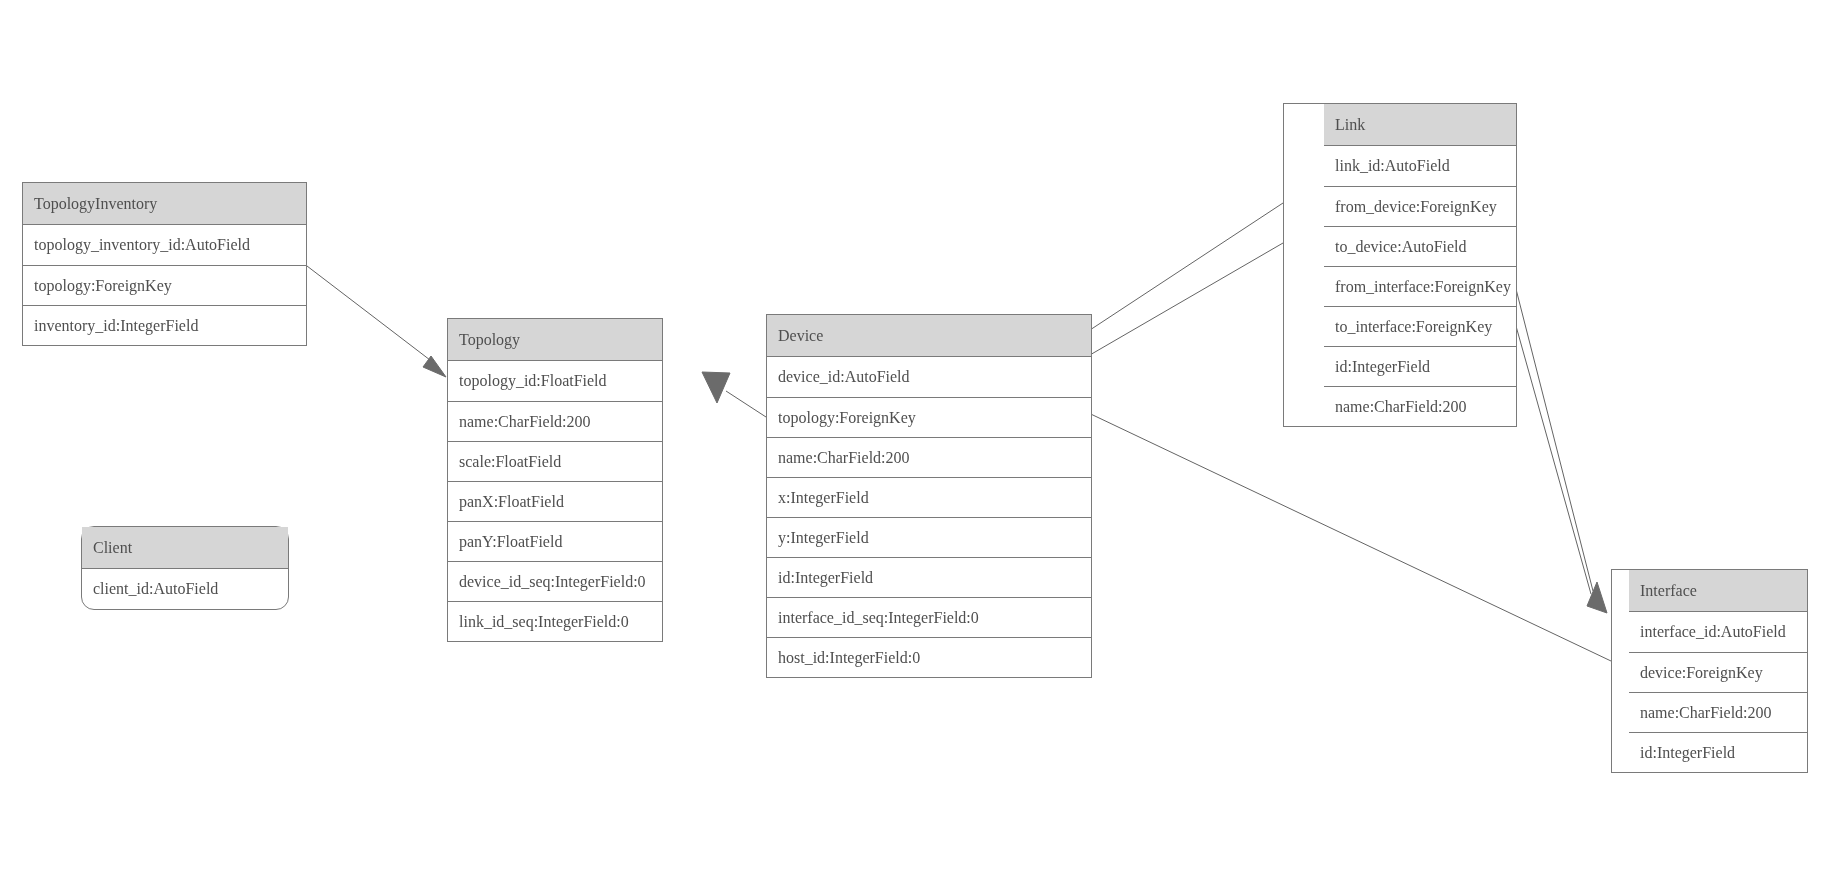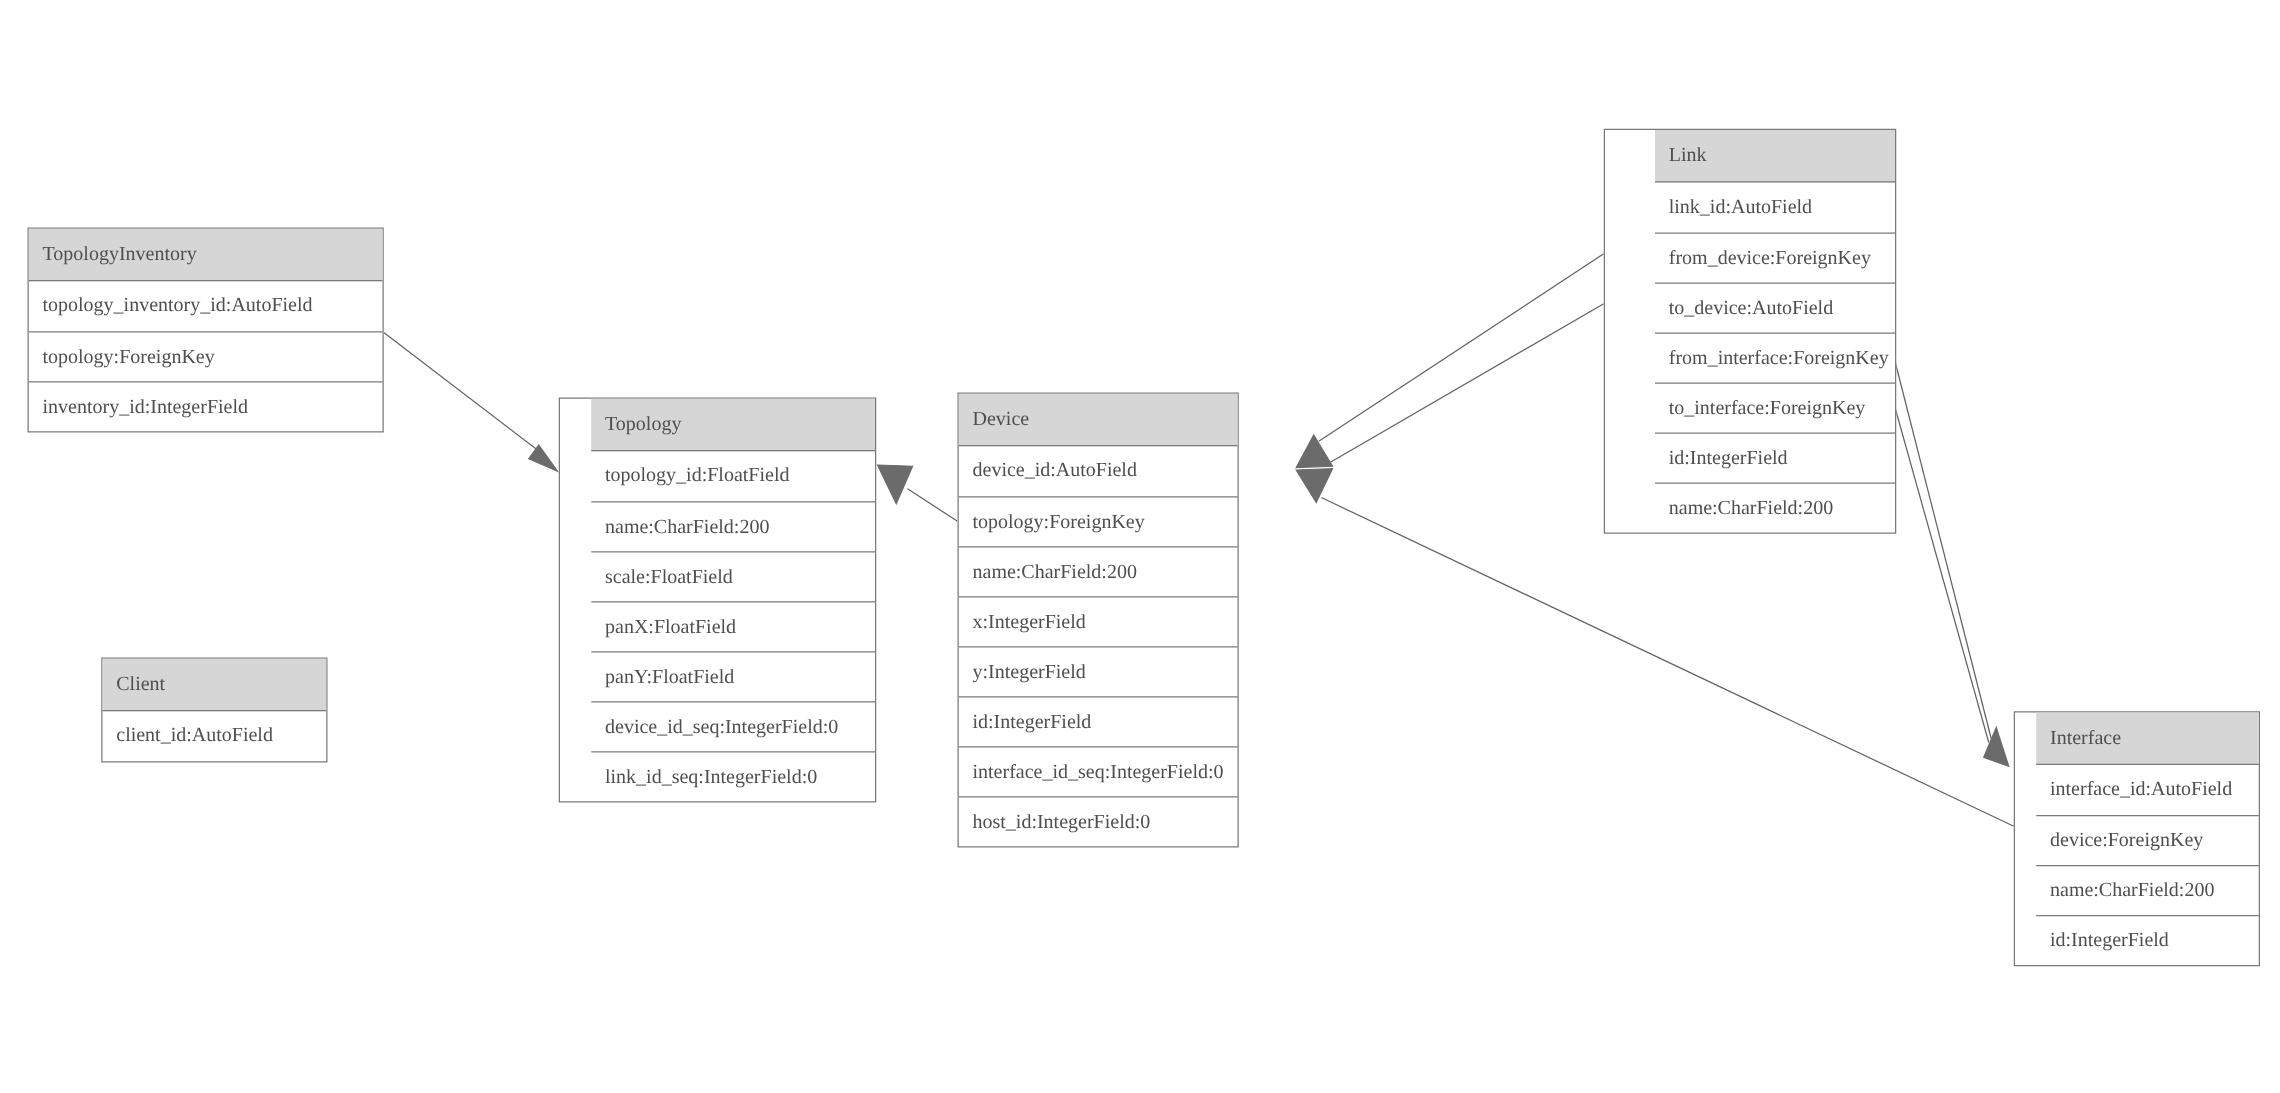--- a/index.html
+++ b/index.html
@@ -97,37 +97,37 @@
     <polygon points="1597,582 1587,606 1607,613"></polygon>
   </svg>
 
   <div class="entity" style="left:22px; top:164px; width:285px;margin-top:18px;">
     <div class="entity-header">TopologyInventory</div>
     <div class="entity-row">topology_inventory_id:AutoField</div>
     <div class="entity-row">topology:ForeignKey</div>
     <div class="entity-row">inventory_id:IntegerField</div>
   </div>
 
-  <div class="entity" style="left:447px; top:318px; width:254px;padding-left:25px;">
+  <div class="entity" style="left:447px; top:318px; width:216px;">
     <div class="entity-header">Topology</div>
     <div class="entity-row">topology_id:FloatField</div>
     <div class="entity-row">name:CharField:200</div>
     <div class="entity-row">scale:FloatField</div>
     <div class="entity-row">panX:FloatField</div>
     <div class="entity-row">panY:FloatField</div>
     <div class="entity-row">device_id_seq:IntegerField:0</div>
     <div class="entity-row">link_id_seq:IntegerField:0</div>
   </div>
 
-  <div class="entity" style="left:81px; top:526px; width:181px;">
+  <div class="entity" style="left:81px; top:526px; width:208px;border-radius:13px;">
     <div class="entity-header">Client</div>
     <div class="entity-row">client_id:AutoField</div>
   </div>
 
-  <div class="entity" style="left:766px; top:314px; width:225px;font-family:Liberation Serif, serif;">
+  <div class="entity" style="left:766px; top:314px; width:326px;font-family:Liberation Serif, serif;">
     <div class="entity-header">Device</div>
     <div class="entity-row">device_id:AutoField</div>
     <div class="entity-row">topology:ForeignKey</div>
     <div class="entity-row">name:CharField:200</div>
     <div class="entity-row">x:IntegerField</div>
     <div class="entity-row">y:IntegerField</div>
     <div class="entity-row">id:IntegerField</div>
     <div class="entity-row">interface_id_seq:IntegerField:0</div>
     <div class="entity-row">host_id:IntegerField:0</div>
   </div>

